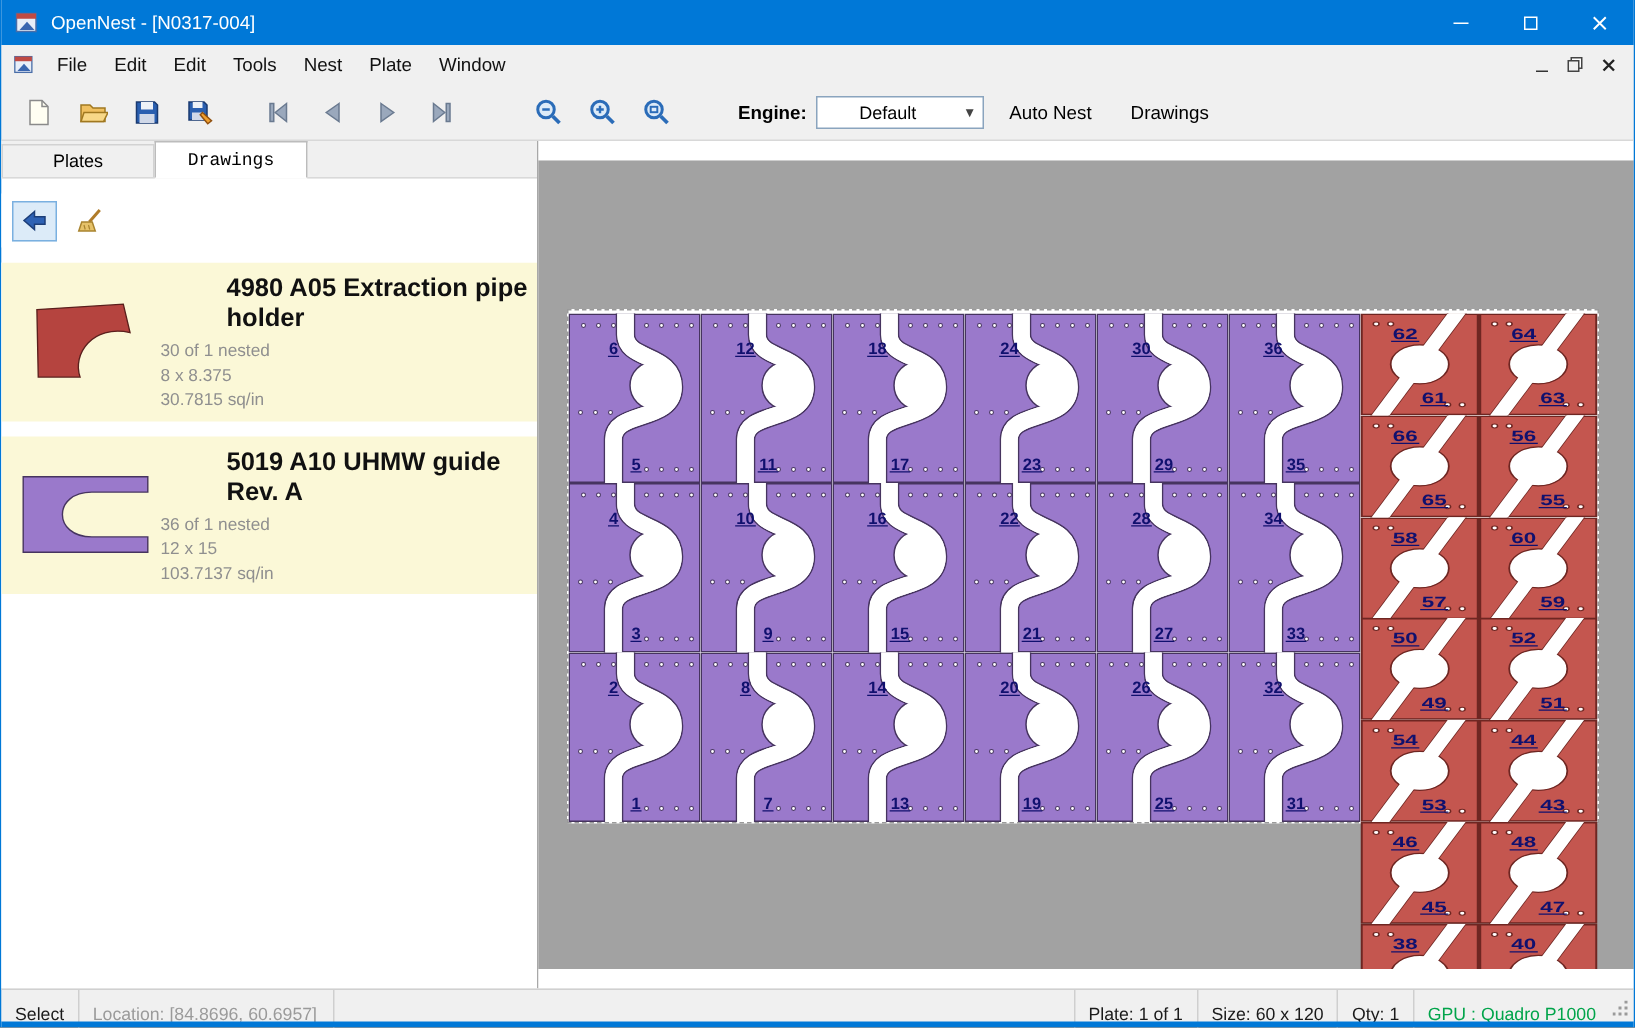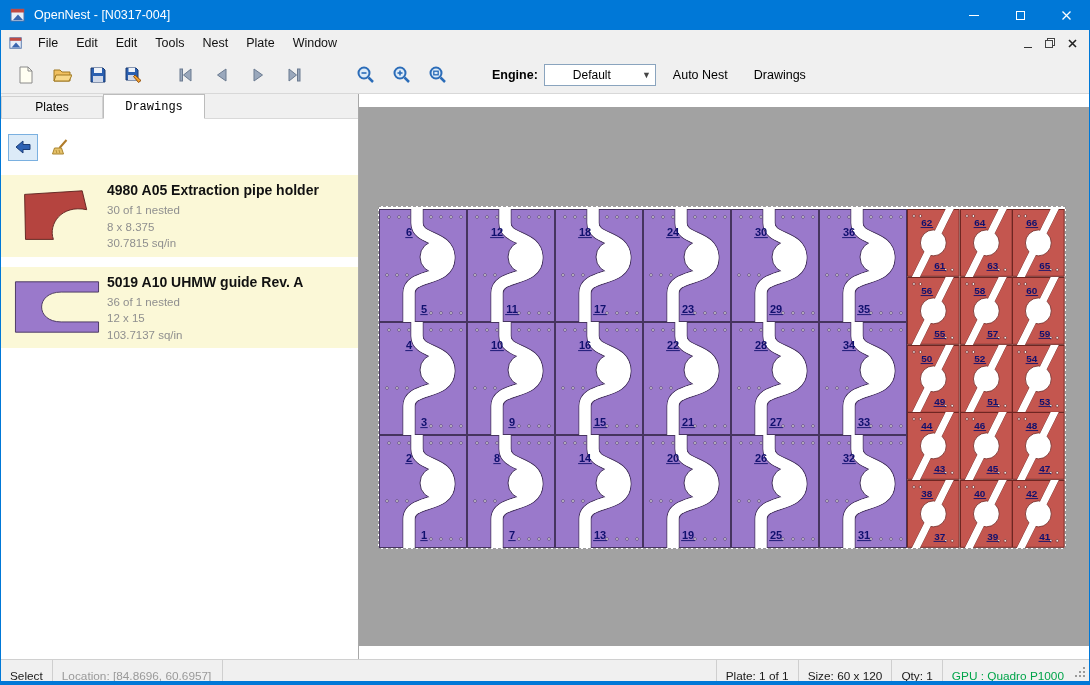--- a/index.html
+++ b/index.html
@@ -46,32 +46,32 @@
   .tab { width:102px; height:22px; line-height:21px; text-align:center; font-size:12px; background:#f0f0f0;
          border:1px solid #d2d2d2; border-bottom:none; }
   .tab.active { background:#fff; height:25px; line-height:24px; border:1px solid #bcbcbc; border-bottom:1px solid #fff; margin-bottom:-1px;font-family:Liberation Mono, monospace; }
   .side-toolbar { height:36px; background:#fff; display:flex; align-items:center; gap:7px; padding:4px 7px; flex:0 0 auto; }
   .side-btn { width:30px; height:27px; display:flex; align-items:center; justify-content:center; }
   .side-btn.selected { border:1px solid #7ab0e0; background:#dcebf8; }
   .drawing-list { flex:1; background:#fff; overflow:hidden; }
   .drawing-item { display:flex; background:#fbf8d7; padding:5px 6px; margin-bottom:10px; }
   .thumb { width:100px; flex:0 0 auto; display:flex; align-items:center; justify-content:center; }
   .dmeta { flex:1; padding-top:2px; }
-  .dtitle { font-weight:bold; font-size:14px; color:#111; margin-bottom:4px; }
+  .dtitle { font-weight:bold; font-size:17px; color:#111; margin-bottom:4px;margin-left:44px; }
   .dline { font-size:11.5px; color:#8f8f8f; line-height:16.5px; }
 
   
   .canvas { flex:1; display:flex; flex-direction:column; min-width:0; }
   .canvas-top { height:13px; background:#fff; flex:0 0 auto; }
   .canvas-main { flex:1; background:#a2a2a2; position:relative; overflow:hidden; }
   .canvas-bottom { height:13px; background:#fff; flex:0 0 auto; }
   .plate { position:absolute; left:19px; top:99px; width:688px; height:343px; background:#fff;
            border:1px dashed #9a9a9a; padding:2px 0 0 0; display:flex; }
   .purple-grid { display:grid; grid-template-columns:repeat(6,88px); grid-auto-rows:113px; width:528px; height:339px; }
-  .red-grid { display:grid; grid-template-columns:repeat(3,1fr); grid-auto-rows:67.8px; width:158px; height:339px; }
+  .red-grid { display:grid; grid-template-columns:repeat(2,1fr); grid-auto-rows:67.8px; width:158px; height:339px; }
   .pcell, .rcell { width:100%; height:100%; }
   .pcell svg, .rcell svg { display:block; }
   svg text { font-family:"Liberation Sans", sans-serif; }
 
   
   .statusbar { height:22px; background:#f0f0f0; border-top:1px solid #d0d0d0; display:flex; align-items:stretch; font-size:11.8px; color:#1a1a1a; flex:0 0 auto; }
   .sb-seg { display:flex; align-items:center; padding:16px 9px; }
   .sb-sep-r { border-right:1px solid #cfcfcf; }
   .sb-sep-l { border-left:1px solid #cfcfcf; }
   .sb-mode { min-width:50px; }

